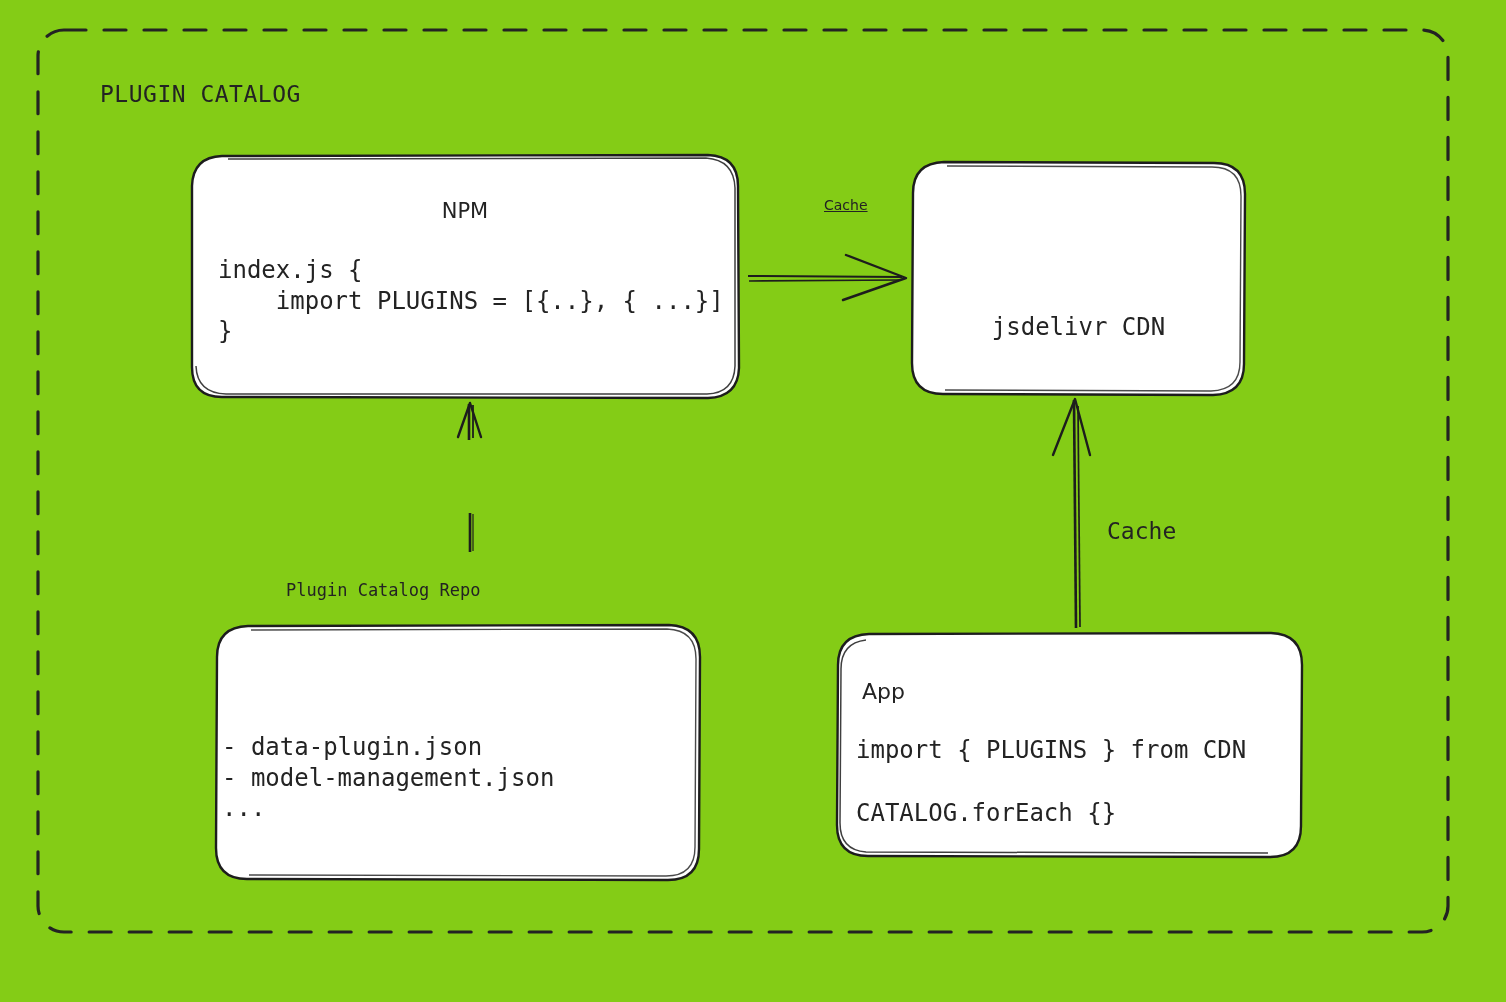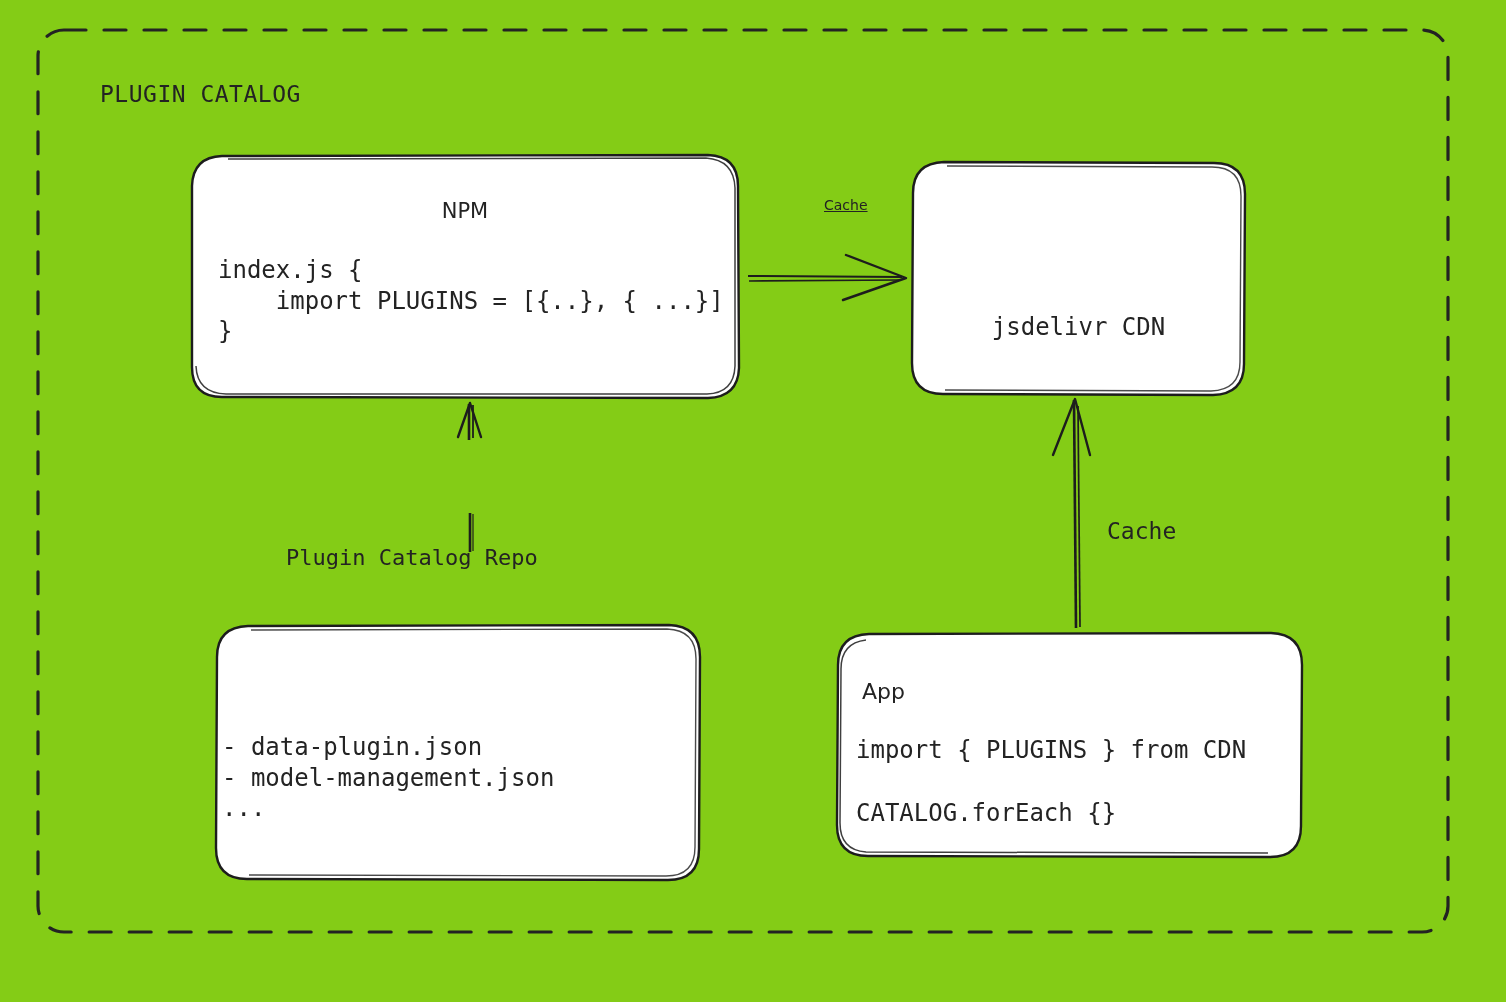--- a/index.html
+++ b/index.html
@@ -35,21 +35,21 @@
 
   #npm-title    { left: 192px;  top: 198px; width: 546px; text-align: center; font-size: 21px; }
   #npm-code     { left: 218px;  top: 255px; font-size: 24px; }
 
   #cdn-title    { left: 912px;  top: 264px; width: 333px; text-align: center; font-size: 24px; margin-top: 48px; }
 
   #cache-label  { left: 824px;  top: 197px; font-size: 14px; text-decoration: underline; }
   #import-label { left: 1107px; top: 517px; font-size: 23px; }
 
   #pipe-label   { left: 290px;  top: 446px; width: 360px; text-align: center; font-size: 23px; }
-  #repo-label   { left: 286px;  top: 544px; font-size: 22px; }
+  #repo-label   { left: 286px;  top: 580px; font-size: 17px; }
 
   #repo-list    { left: 222px;  top: 732px; font-size: 24px; }
 
   #app-title    { left: 862px;  top: 678px; font-size: 22px; }
   #app-code1    { left: 856px;  top: 735px; font-size: 24px; }
   #app-code2    { left: 856px;  top: 798px; font-size: 24px; }
 </style>
 </head>
 <body>
 

